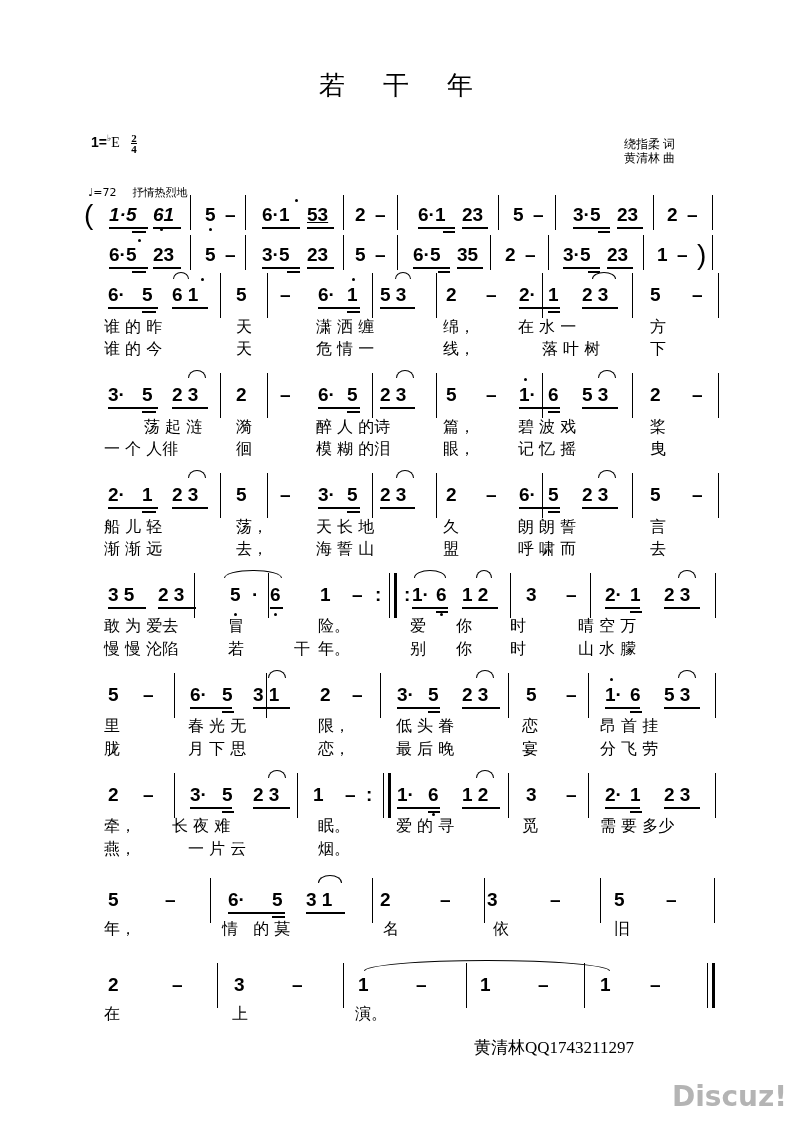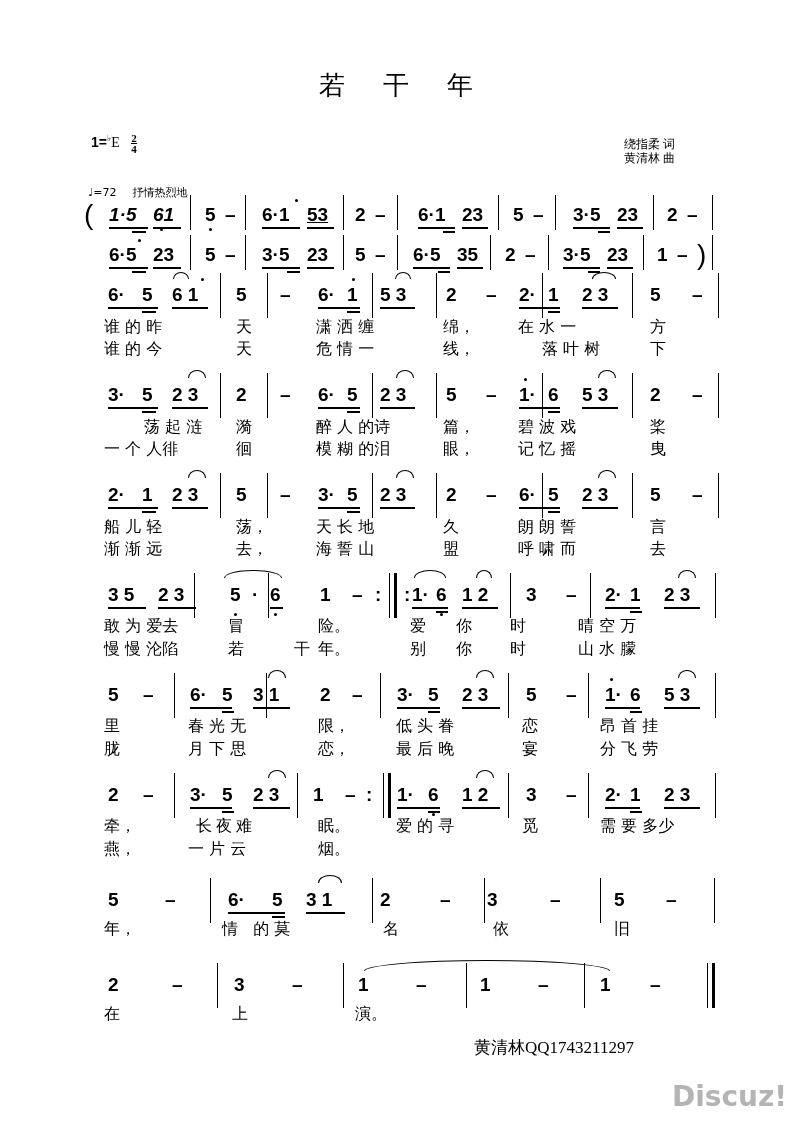--- a/index.html
+++ b/index.html
@@ -426,21 +426,21 @@
     <div class="ly" style="left: 396px; top: 717px;">低 头 眷</div>
     <div class="ly" style="left: 522px; top: 717px;">恋</div>
     <div class="ly" style="left: 600px; top: 717px;">昂 首 挂</div>
     <div class="ly" style="left: 104px; top: 740px;">胧</div>
     <div class="ly" style="left: 188px; top: 740px;">月 下 思</div>
     <div class="ly" style="left: 318px; top: 740px;">恋，</div>
     <div class="ly" style="left: 396px; top: 740px;">最 后 晚</div>
     <div class="ly" style="left: 522px; top: 740px;">宴</div>
     <div class="ly" style="left: 600px; top: 740px;">分 飞 劳</div>
     <div class="ly" style="left: 104px; top: 817px;">牵，</div>
-    <div class="ly" style="left: 196px; top: 817px; font-family: Liberation Serif, serif;">长 夜 难</div>
+    <div class="ly" style="left: 172px; top: 817px;">长 夜 难</div>
     <div class="ly" style="left: 318px; top: 817px;">眠。</div>
     <div class="ly" style="left: 396px; top: 817px;">爱 的 寻</div>
     <div class="ly" style="left: 522px; top: 817px;">觅</div>
     <div class="ly" style="left: 600px; top: 817px;">需 要 多少</div>
     <div class="ly" style="left: 104px; top: 840px;">燕，</div>
     <div class="ly" style="left: 188px; top: 840px;">一 片 云</div>
     <div class="ly" style="left: 318px; top: 840px;">烟。</div>
     <div class="ly" style="left: 104px; top: 920px;">年，</div>
     <div class="ly" style="left: 222px; top: 920px;">情   的 莫</div>
     <div class="ly" style="left: 383px; top: 920px;">名</div>

